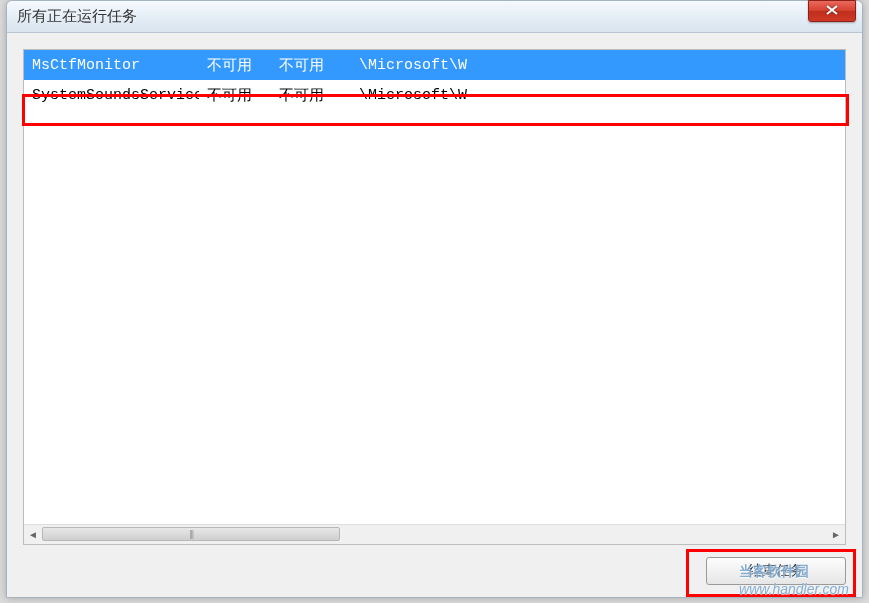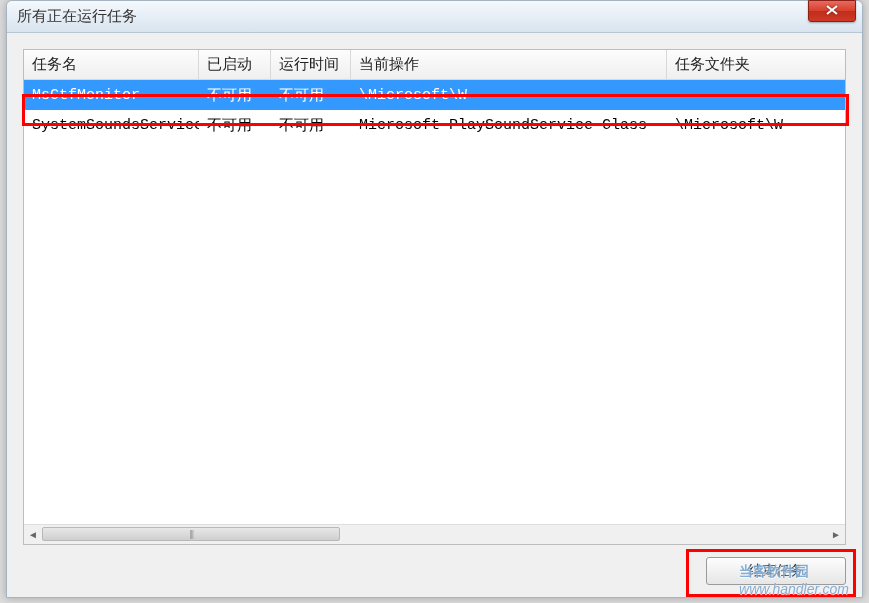--- a/index.html
+++ b/index.html
@@ -198,39 +198,31 @@
       <span>
         <svg width="12" height="10" viewBox="0 0 12 10">
             <path d="M1 1 L11 9 M11 1 L1 9" stroke="#fff" stroke-width="2" fill="none"></path>
           </svg>
       </span>
     </div>
   </div>
 
   <div class="content">
     <div class="table-wrap">
-      <div class="table-head">
-        <div class="th col-name">任务名</div>
-        <div class="th col-start">已启动</div>
-        <div class="th col-time">运行时间</div>
-        <div class="th col-op">当前操作</div>
-        <div class="th col-folder">任务文件夹</div>
-      </div>
       <div class="table-body" id="table-body">
           <div class="tr selected">
             <div class="td col-name">MsCtfMonitor</div>
             <div class="td col-start">不可用</div>
             <div class="td col-time">不可用</div>
             <div class="td col-folder">\Microsoft\W</div>
           </div>
           <div class="tr">
             <div class="td col-name">SystemSoundsService</div>
             <div class="td col-start">不可用</div>
             <div class="td col-time">不可用</div>
-            <div class="td col-op">Microsoft PlaySoundService Class</div>
             <div class="td col-folder">\Microsoft\W</div>
           </div>
         </div>
       <div class="hscroll">
         <div class="hscroll-btn">◄</div>
         <div class="hscroll-track">
           <div class="hscroll-thumb"></div>
         </div>
         <div class="hscroll-btn">►</div>
       </div>

